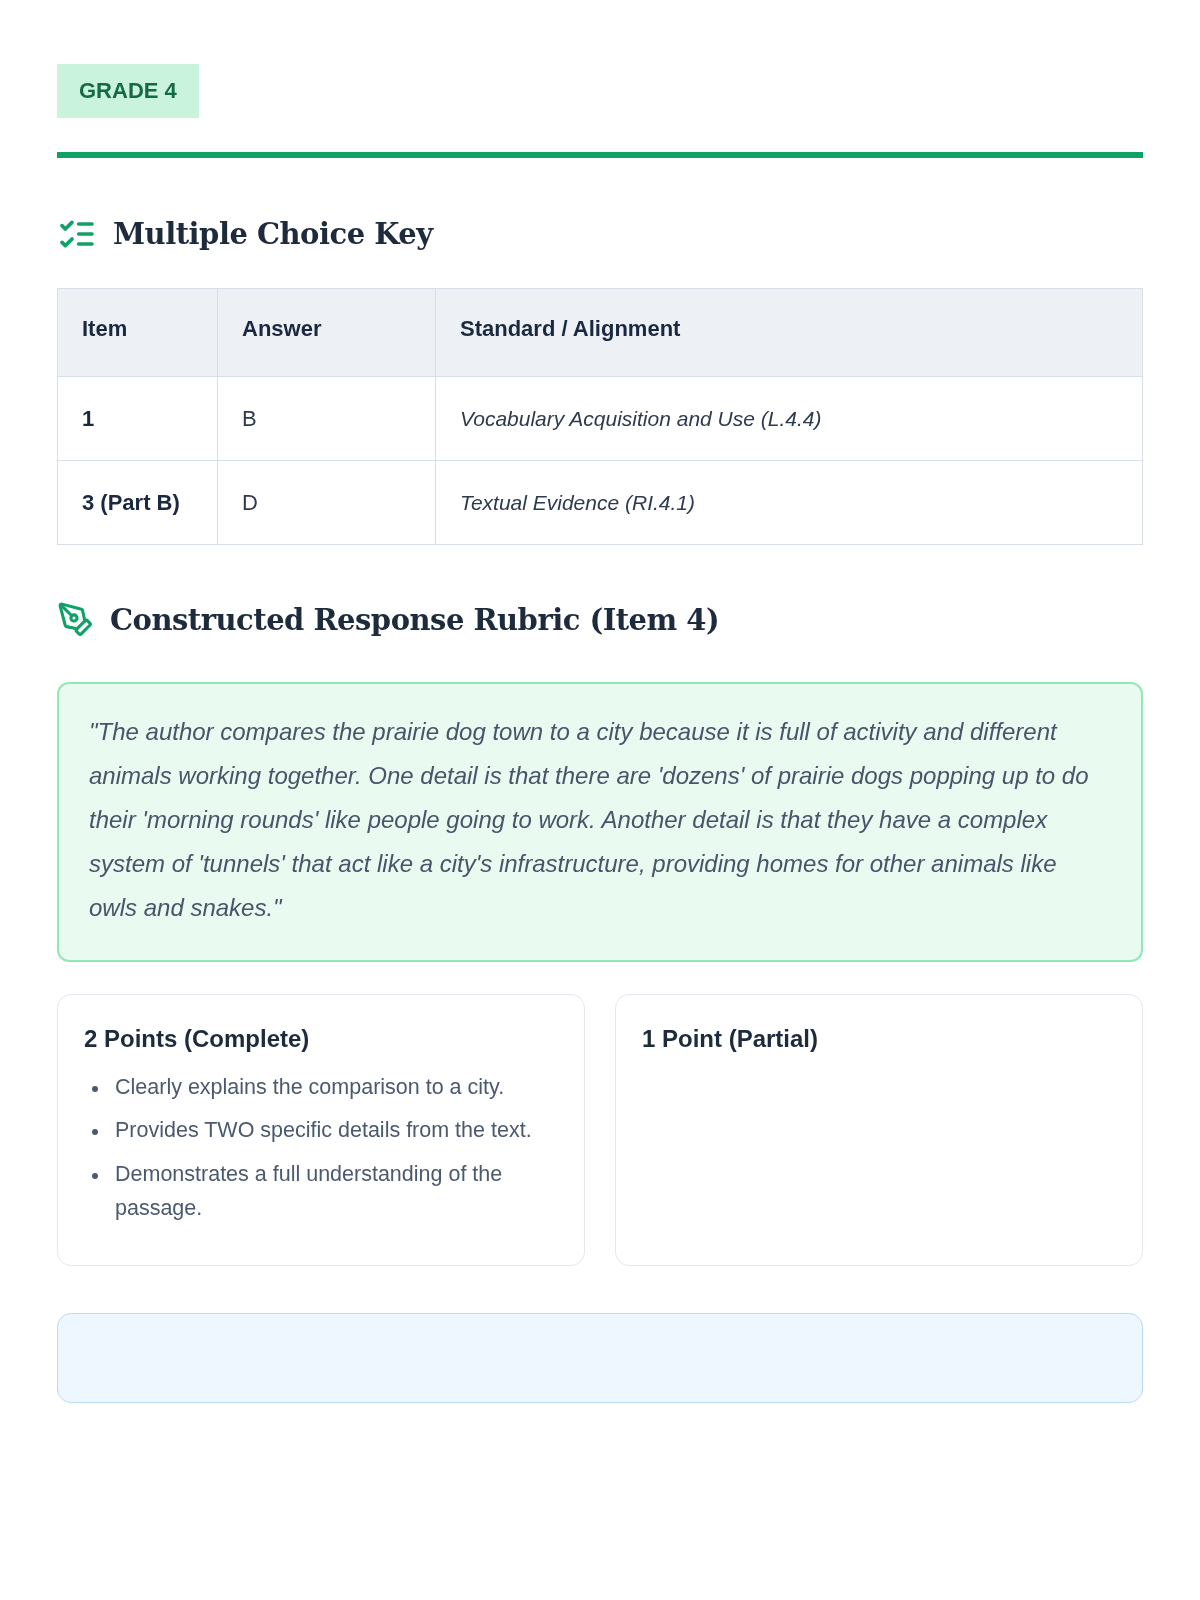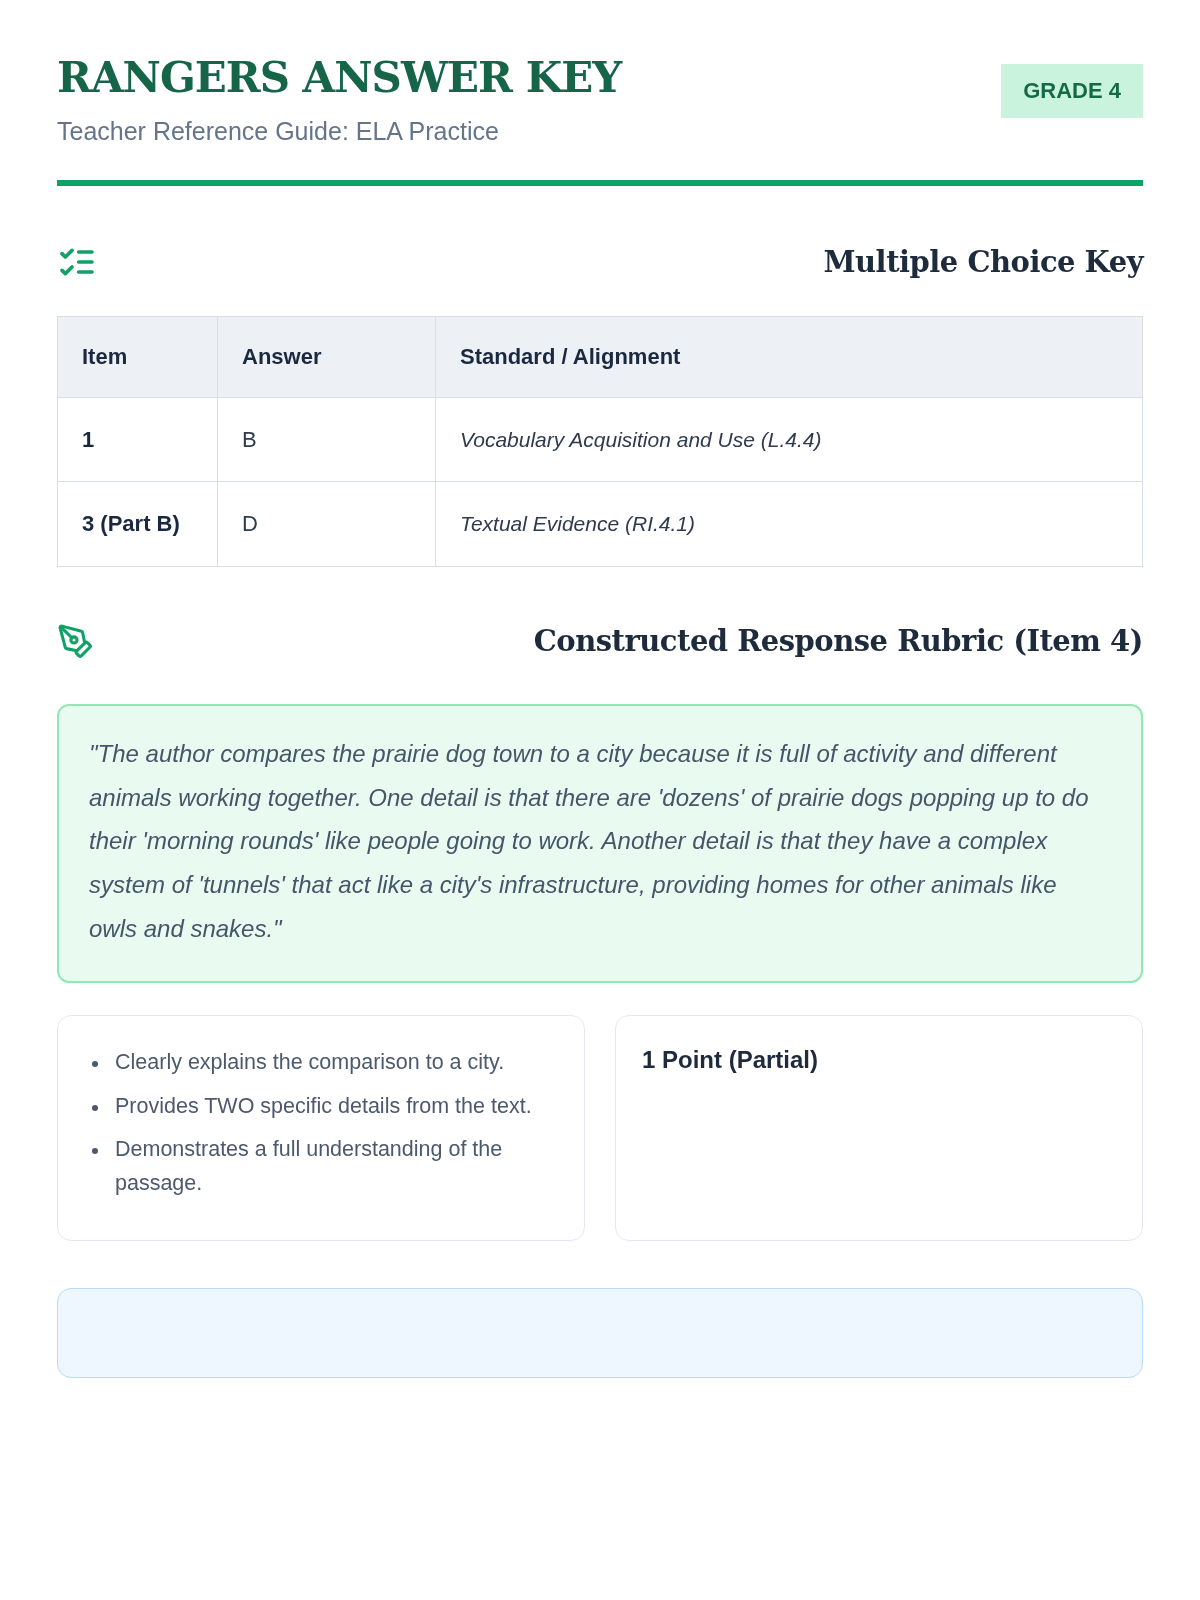--- a/index.html
+++ b/index.html
@@ -43,21 +43,20 @@
     height: 6px;
     background: #10a167;
     margin-top: 34px;
     border: none;
   }
 
   
   .sec-head {
     display: flex; align-items: center; gap: 16px;
     margin-top: 56px;
-    justify-content: space-between;
   }
   .sec-head .icon { display: inline-flex; color: #10a167; flex: 0 0 auto; }
   .sec-head .icon svg { display: block; }
   .sec-title {
     font-family: "DejaVu Serif", serif;
     font-weight: bold;
     font-size: 29px;
     letter-spacing: -0.5px;
     color: #1e2b3c;
   }
@@ -72,21 +71,21 @@
     border: 1px solid #d9dfe9;
     text-align: left;
     vertical-align: middle;
     padding: 24px 24px;
   }
   .mc-table th {
     background: #edf1f6;
     font-size: 22px;
     font-weight: bold;
     color: #1b2940;
-    padding-top: 27px; padding-bottom: 27px;
+    padding-top: 27px; padding-bottom: 34px;
   }
   .col-item { width: 160px; }
   .col-answer { width: 218px; }
   td.cell-item { font-size: 22px; font-weight: bold; color: #1b2940; line-height: 1.6; }
   td.cell-answer { font-size: 22px; color: #2e3a4e; }
   td.cell-standard { font-size: 21px; font-style: italic; color: #2e3a4e; }
 
   
   .exemplar-box {
     margin-top: 44px;
@@ -146,24 +145,20 @@
     height: 90px;
   }
 </style>
 </head>
 <body>
 
 <div class="page">
   <div class="content">
 
     <div class="header-row">
-      <div>
-        <div class="page-title">RANGERS ANSWER KEY</div>
-        <div class="page-subtitle">Teacher Reference Guide: ELA Practice</div>
-      </div>
       <div class="grade-badge">GRADE 4</div>
     </div>
     <div class="header-rule"></div>
 
     <div class="sec-head">
       <span class="icon">
         <svg width="40" height="40" viewBox="0 0 24 24" fill="none" stroke="currentColor" stroke-width="2.2" stroke-linecap="round" stroke-linejoin="round">
           <path d="m3 17 2 2 4-4"></path>
           <path d="m3 7 2 2 4-4"></path>
           <path d="M13 6h8"></path>
@@ -207,20 +202,21 @@
       </span>
       <span class="sec-title">Constructed Response Rubric (Item 4)</span>
     </div>
 
     <div class="exemplar-box">
       <div class="exemplar-body">"The author compares the prairie dog town to a city because it is full of activity and different animals working together. One detail is that there are 'dozens' of prairie dogs popping up to do their 'morning rounds' like people going to work. Another detail is that they have a complex system of 'tunnels' that act like a city's infrastructure, providing homes for other animals like owls and snakes."</div>
     </div>
 
     <div class="cards-row">
       <div class="score-card">
+        <h3>2 Points (Complete)</h3>
         <ul>
           <li>Clearly explains the comparison to a city.</li>
           <li>Provides TWO specific details from the text.</li>
           <li>Demonstrates a full understanding of the passage.</li>
         </ul>
       </div>
       <div class="score-card">
         <h3>1 Point (Partial)</h3>
       </div>
     </div>

